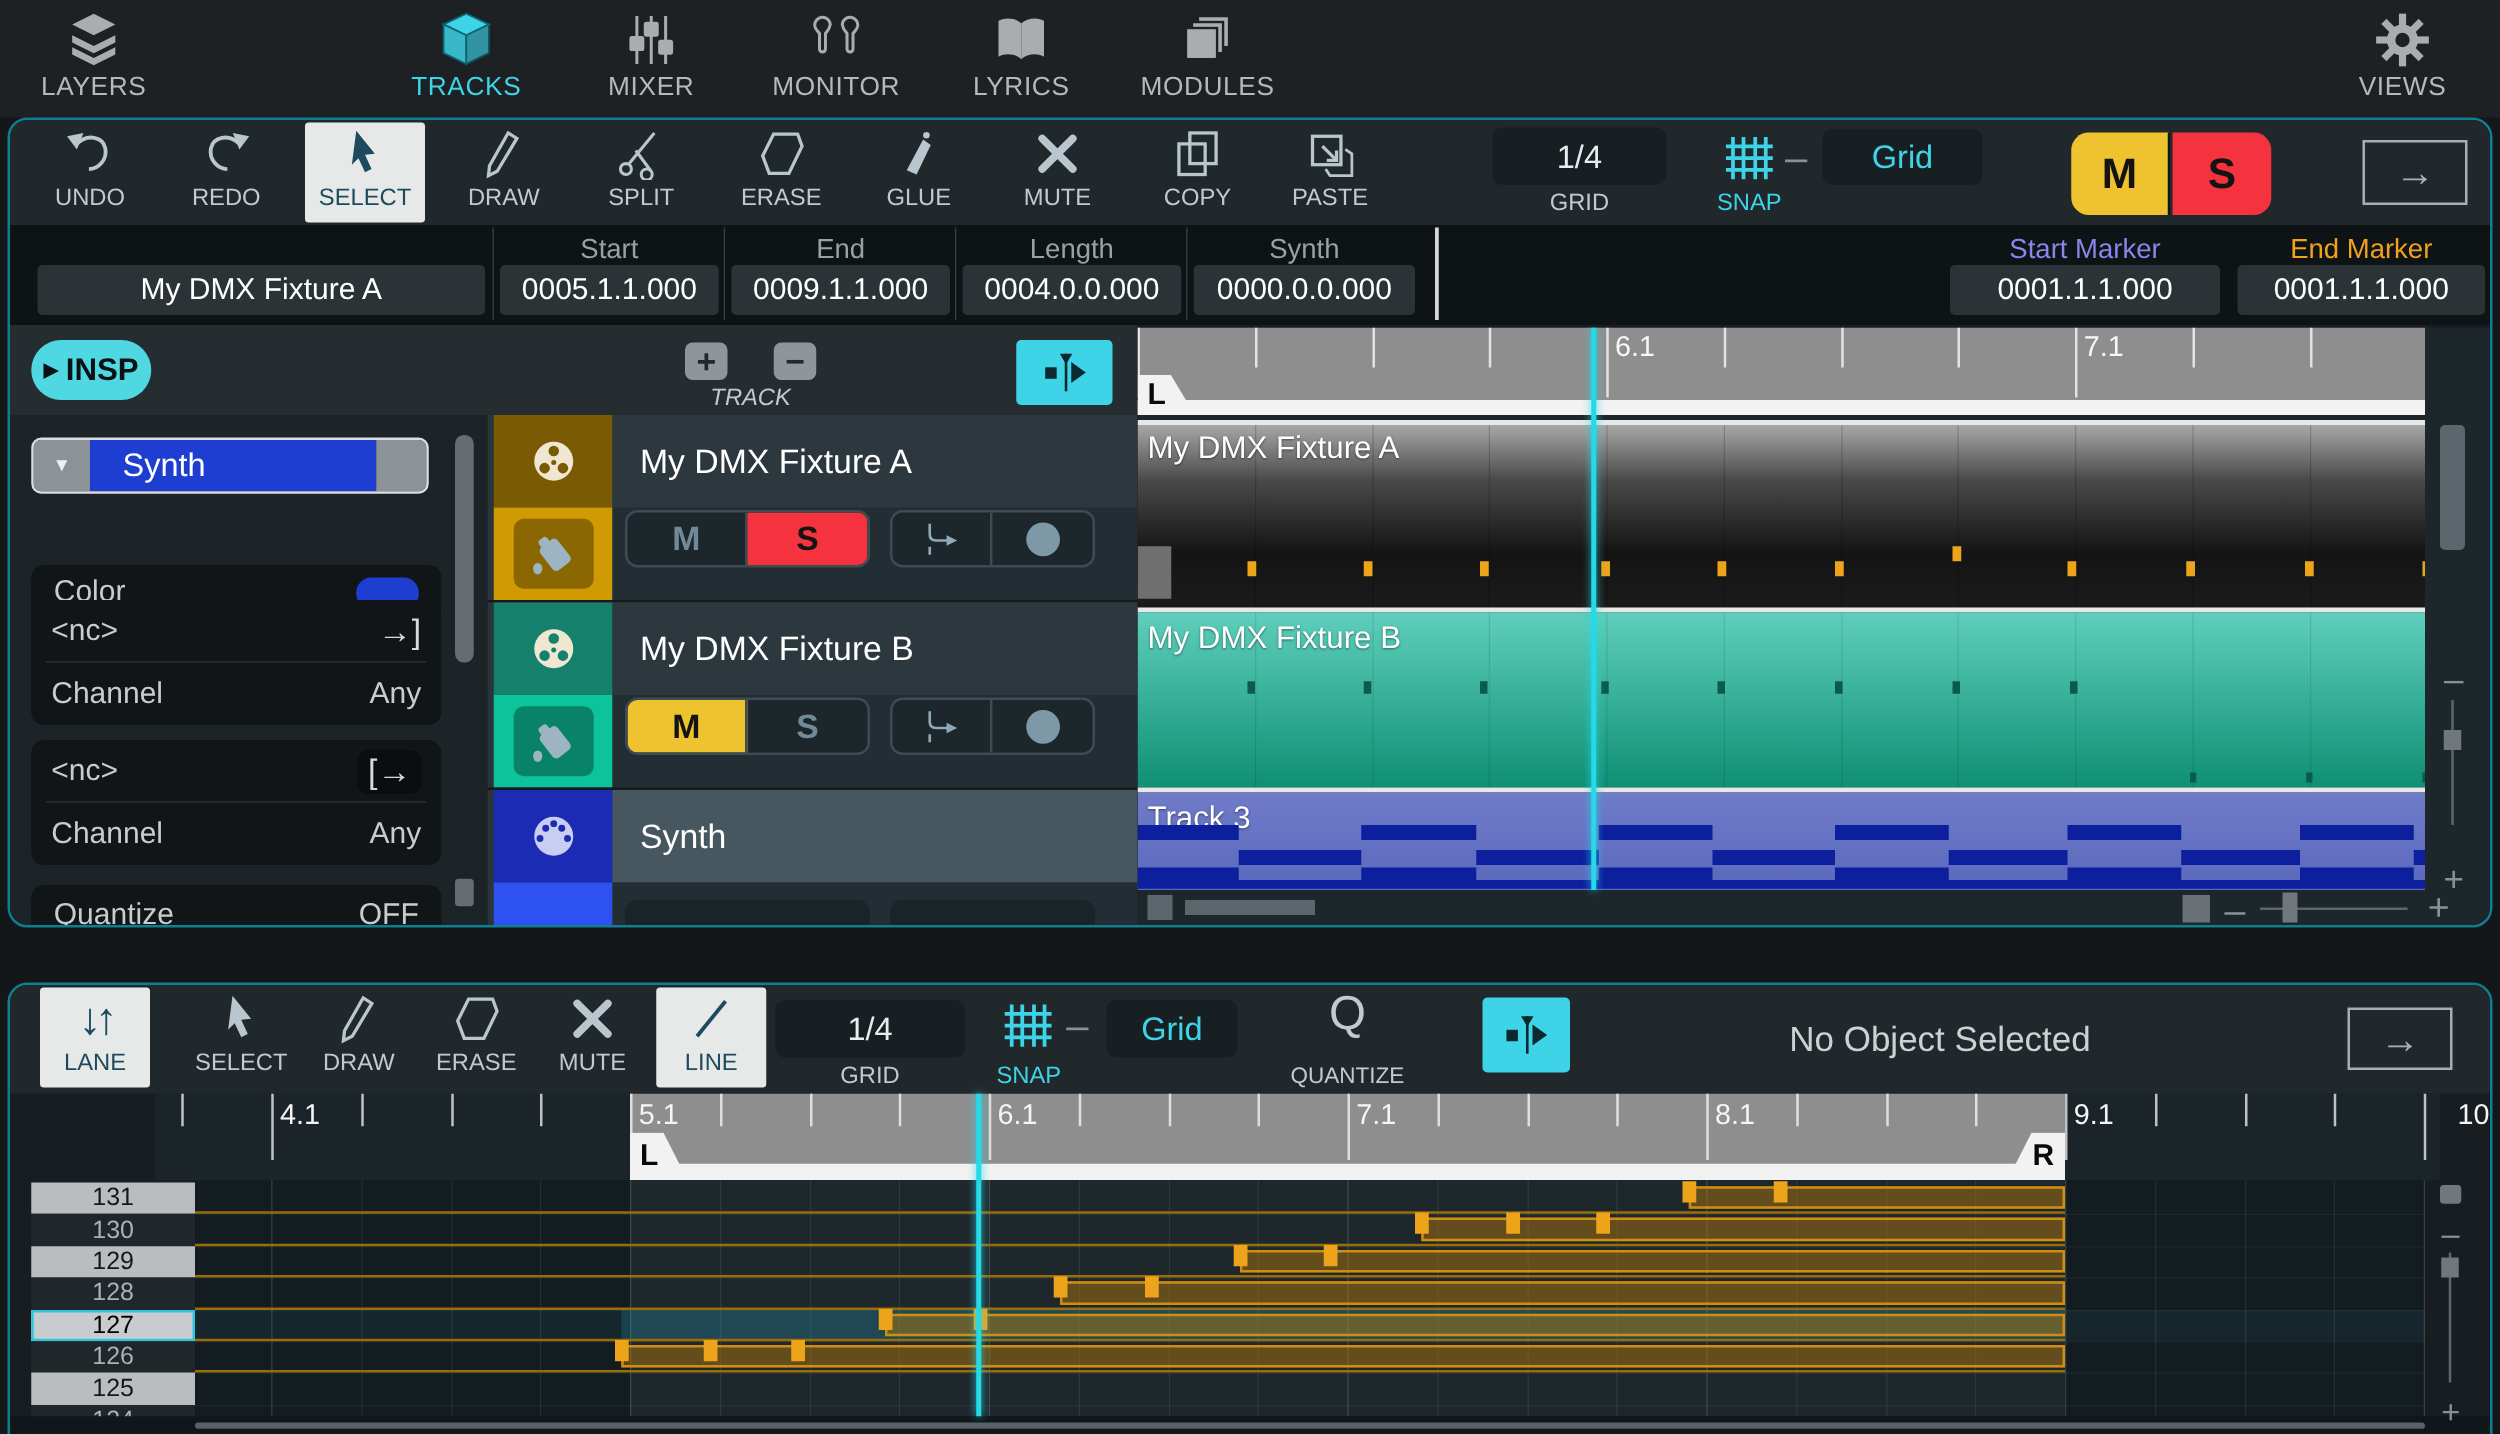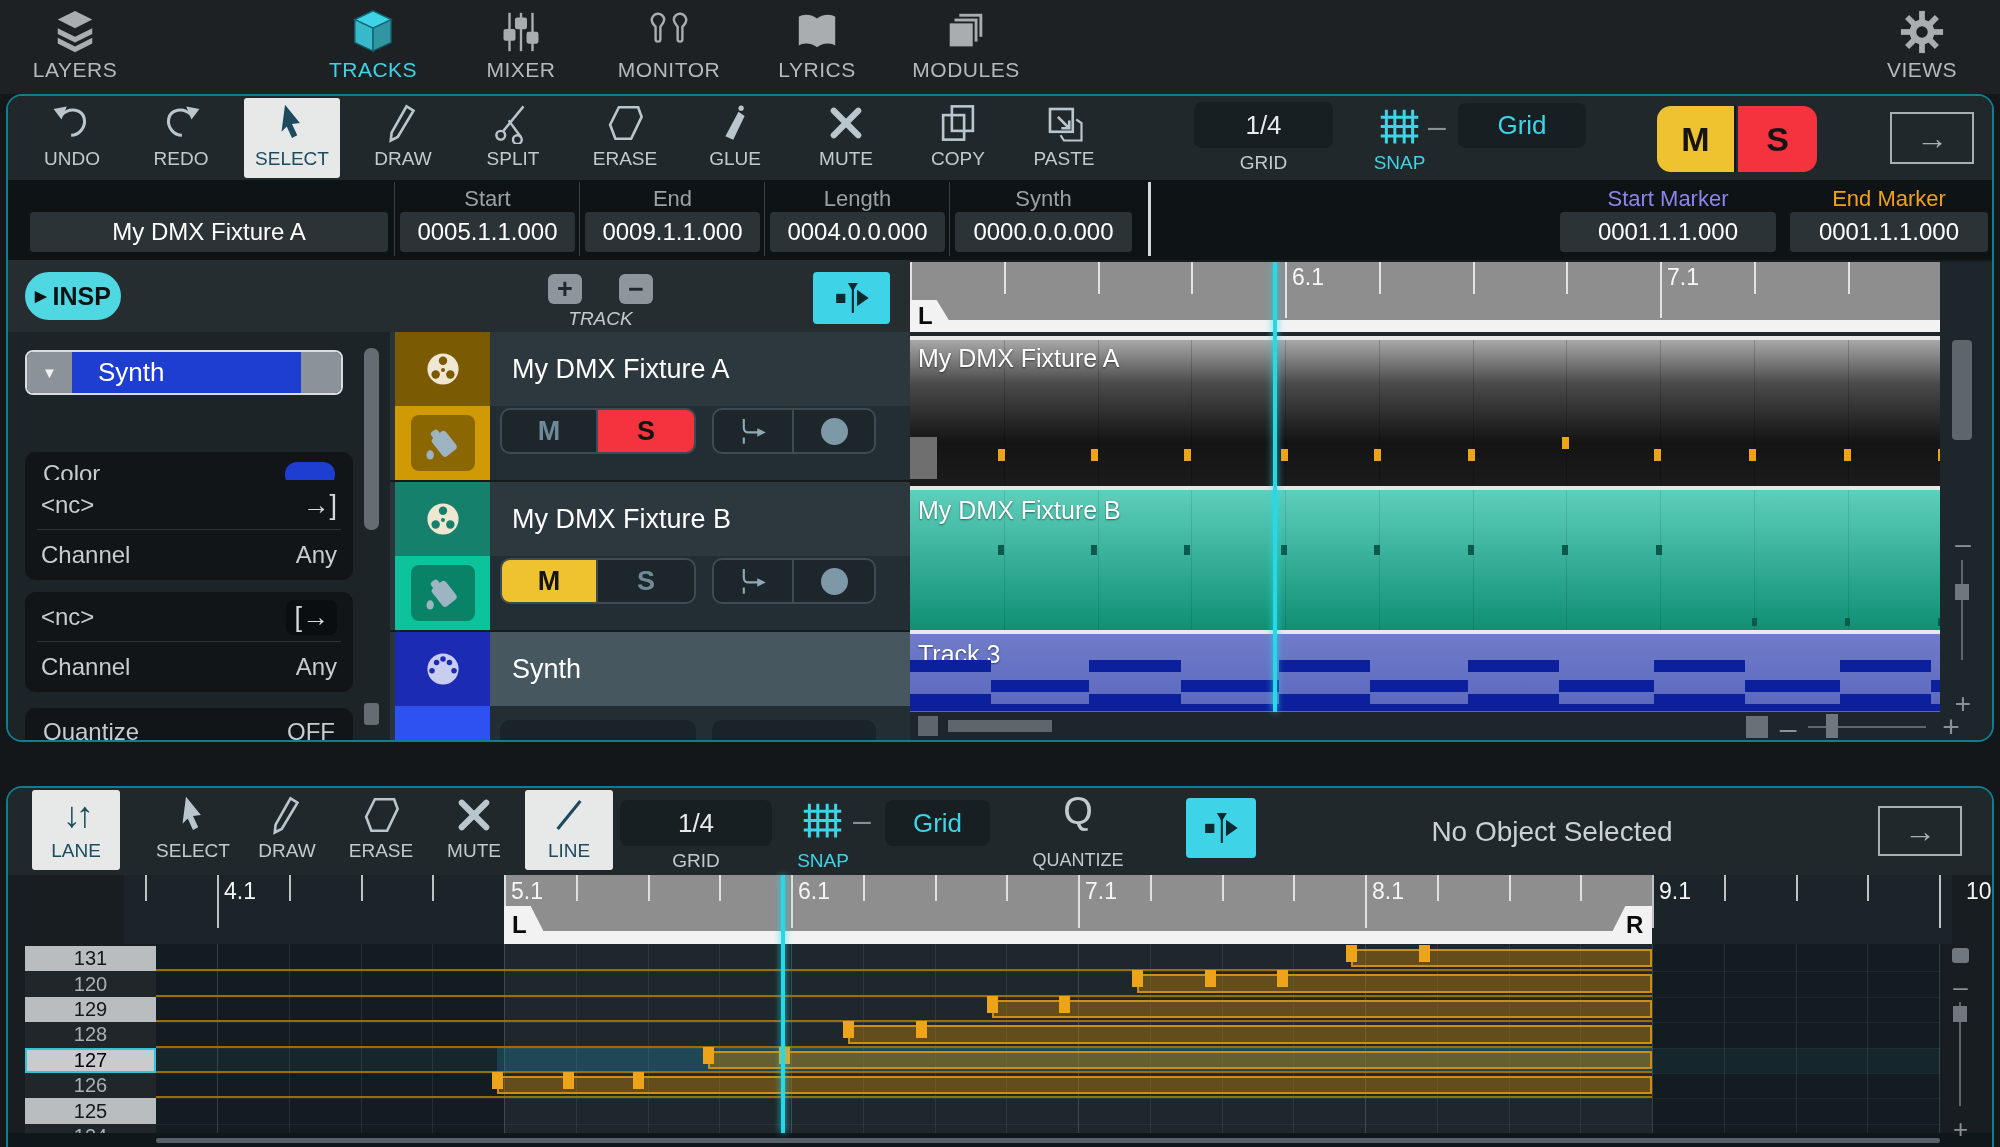--- a/index.html
+++ b/index.html
@@ -754,21 +754,21 @@
       <div style="position: absolute; left: 1500.5px; top: 0px; width: 1px; height: 189px; background: rgba(190, 210, 220, 0.1);"></div>
       <div style="position: absolute; left: 1572.3px; top: 0px; width: 1px; height: 189px; background: rgba(190, 210, 220, 0.1);"></div>
       <div style="position: absolute; left: 1644px; top: 0px; width: 1px; height: 189px; background: rgba(190, 210, 220, 0.2);"></div>
       <div style="position: absolute; left: 1715.8px; top: 0px; width: 1px; height: 189px; background: rgba(190, 210, 220, 0.1);"></div>
       <div style="position: absolute; left: 1787.5px; top: 0px; width: 1px; height: 189px; background: rgba(190, 210, 220, 0.1);"></div>
       <div style="position: absolute; left: 1859.3px; top: 0px; width: 1px; height: 189px; background: rgba(190, 210, 220, 0.1);"></div>
       <div style="position: absolute; left: 1931px; top: 0px; width: 1px; height: 189px; background: rgba(190, 210, 220, 0.2);"></div>
       <div style="position: absolute; left: 148px; top: 27.4px; width: 1784px; height: 1px; background: rgba(255, 255, 255, 0.05);"></div>
       <div class="lane-label lt" style="position: absolute; top: 2px; height: 25.4px;">131</div>
       <div style="position: absolute; left: 148px; top: 52.8px; width: 1784px; height: 1px; background: rgba(255, 255, 255, 0.05);"></div>
-      <div class="lane-label dk" style="position: absolute; top: 27.4px; height: 25.4px;">120</div>
+      <div class="lane-label dk" style="position: absolute; top: 27.4px; height: 25.4px;">130</div>
       <div style="position: absolute; left: 148px; top: 78.2px; width: 1784px; height: 1px; background: rgba(255, 255, 255, 0.05);"></div>
       <div class="lane-label lt" style="position: absolute; top: 52.8px; height: 25.4px;">129</div>
       <div style="position: absolute; left: 148px; top: 103.6px; width: 1784px; height: 1px; background: rgba(255, 255, 255, 0.05);"></div>
       <div class="lane-label dk" style="position: absolute; top: 78.2px; height: 25.4px;">128</div>
       <div style="position: absolute; left: 148px; top: 129px; width: 1784px; height: 1px; background: rgba(255, 255, 255, 0.05);"></div>
       <div class="lane-label sel" style="position: absolute; top: 103.6px; height: 25.4px;">127</div>
       <div style="position: absolute; left: 148px; top: 154.4px; width: 1784px; height: 1px; background: rgba(255, 255, 255, 0.05);"></div>
       <div class="lane-label dk" style="position: absolute; top: 129px; height: 25.4px;">126</div>
       <div style="position: absolute; left: 148px; top: 179.8px; width: 1784px; height: 1px; background: rgba(255, 255, 255, 0.05);"></div>
       <div class="lane-label lt" style="position: absolute; top: 154.4px; height: 25.4px;">125</div>

